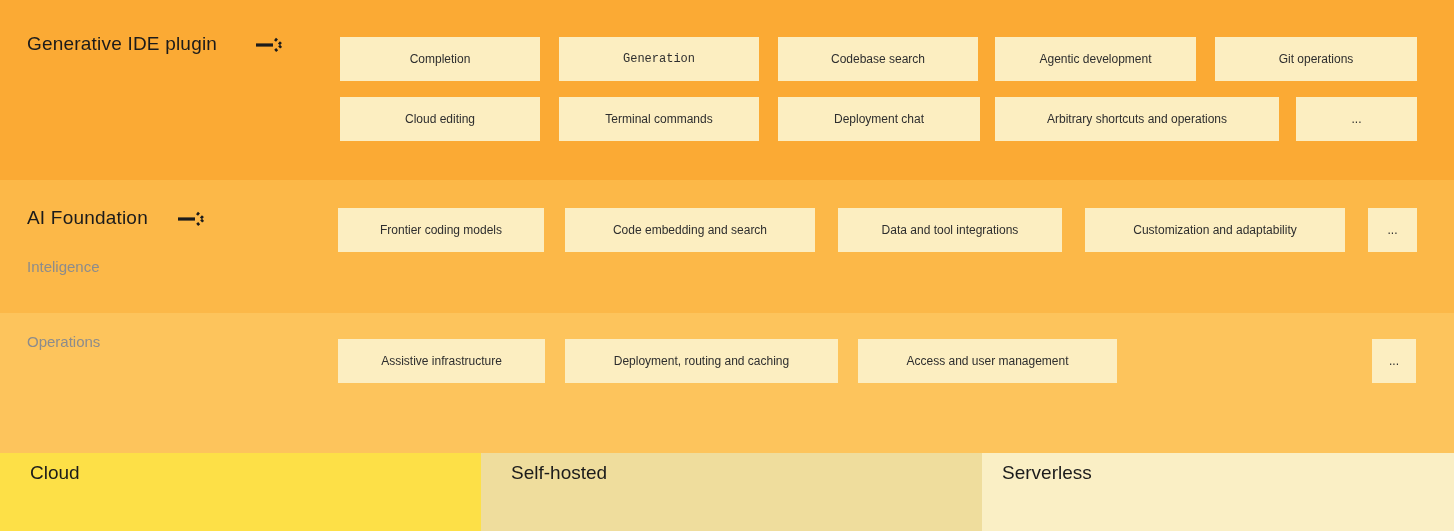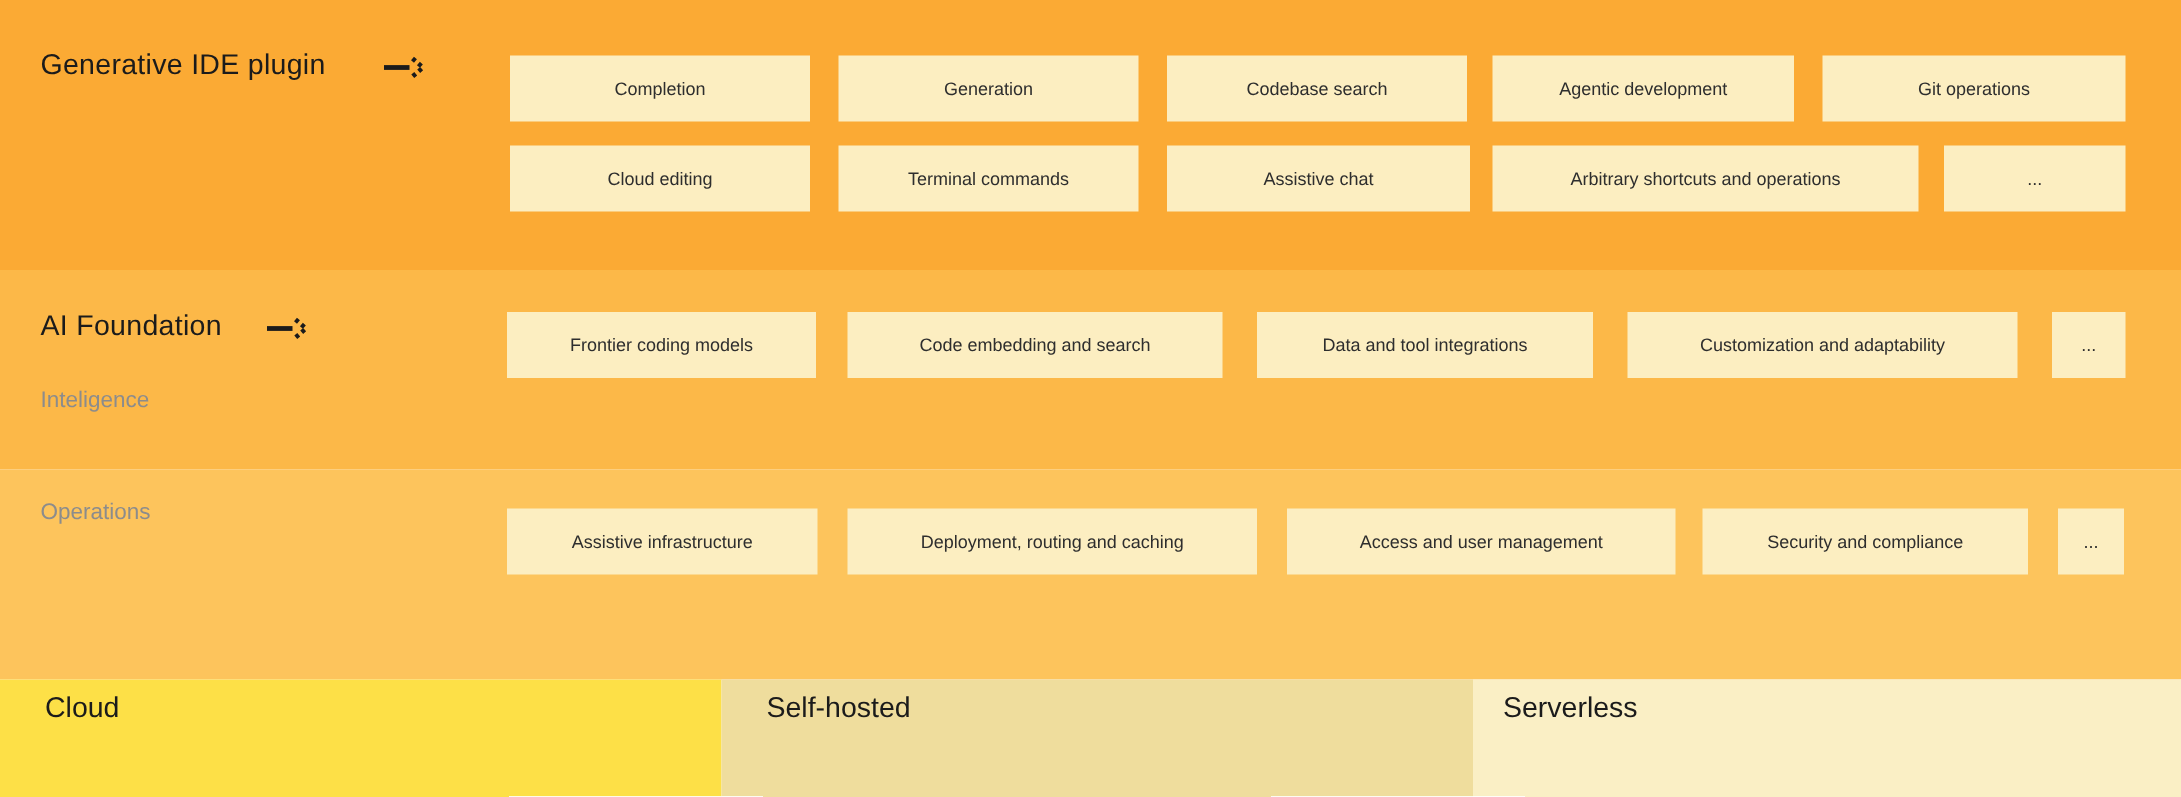--- a/index.html
+++ b/index.html
@@ -72,28 +72,28 @@
     <div class="layer-title" style="left:27px; top:33px;">Generative IDE plugin</div>
     <span class="arrow" style="left:256px; top:35px;">
       <svg width="30" height="20" viewBox="0 0 30 20">
         <rect x="0" y="8.4" width="17" height="3.2" fill="#1b1b1b"></rect>
         <path d="M19 4 L26 10 L19 16" fill="none" stroke="#1b1b1b" stroke-width="3" stroke-dasharray="2.6 2.6"></path>
       </svg>
     </span>
   </div>
 
   <div class="box" style="left:340px; top:37px; width:200px;">Completion</div>
-  <div class="box" style="left:559px; top:37px; width:200px;">Generation</div>
+  <div class="box" style="left:559px; top:37px; width:200px;font-family:Liberation Mono, monospace;">Generation</div>
   <div class="box" style="left:778px; top:37px; width:200px;">Codebase search</div>
   <div class="box" style="left:995px; top:37px; width:201px;">Agentic development</div>
   <div class="box" style="left:1215px; top:37px; width:202px;">Git operations</div>
 
   <div class="box" style="left:340px; top:97px; width:200px;">Cloud editing</div>
   <div class="box" style="left:559px; top:97px; width:200px;">Terminal commands</div>
-  <div class="box" style="left:778px; top:97px; width:202px;">Assistive chat</div>
+  <div class="box" style="left:778px; top:97px; width:202px;">Deployment chat</div>
   <div class="box" style="left:995px; top:97px; width:284px;">Arbitrary shortcuts and operations</div>
   <div class="box" style="left:1296px; top:97px; width:121px;">...</div>
 
   <div class="band band-foundation">
     <div class="layer-title" style="left:27px; top:27px;">AI Foundation</div>
     <span class="arrow" style="left:178px; top:29px;">
       <svg width="30" height="20" viewBox="0 0 30 20">
         <rect x="0" y="8.4" width="17" height="3.2" fill="#1b1b1b"></rect>
         <path d="M19 4 L26 10 L19 16" fill="none" stroke="#1b1b1b" stroke-width="3" stroke-dasharray="2.6 2.6"></path>
       </svg>
@@ -107,21 +107,20 @@
   <div class="box" style="left:1085px; top:208px; width:260px;">Customization and adaptability</div>
   <div class="box" style="left:1368px; top:208px; width:49px;">...</div>
 
   <div class="band band-operations">
     <div class="layer-sublabel" style="left:27px; top:20px;">Operations</div>
   </div>
 
   <div class="box" style="left:338px; top:339px; width:207px;">Assistive infrastructure</div>
   <div class="box" style="left:565px; top:339px; width:273px;">Deployment, routing and caching</div>
   <div class="box" style="left:858px; top:339px; width:259px;">Access and user management</div>
-  <div class="box" style="left:1135px; top:339px; width:217px;">Security and compliance</div>
   <div class="box" style="left:1372px; top:339px; width:44px;">...</div>
 
   <div class="deploy-section deploy-cloud">
     <div class="deploy-label" style="left:30px;">Cloud</div>
   </div>
   <div class="deploy-section deploy-selfhosted">
     <div class="deploy-label" style="left:30px;">Self-hosted</div>
   </div>
   <div class="deploy-section deploy-serverless">
     <div class="deploy-label" style="left:20px;">Serverless</div>

